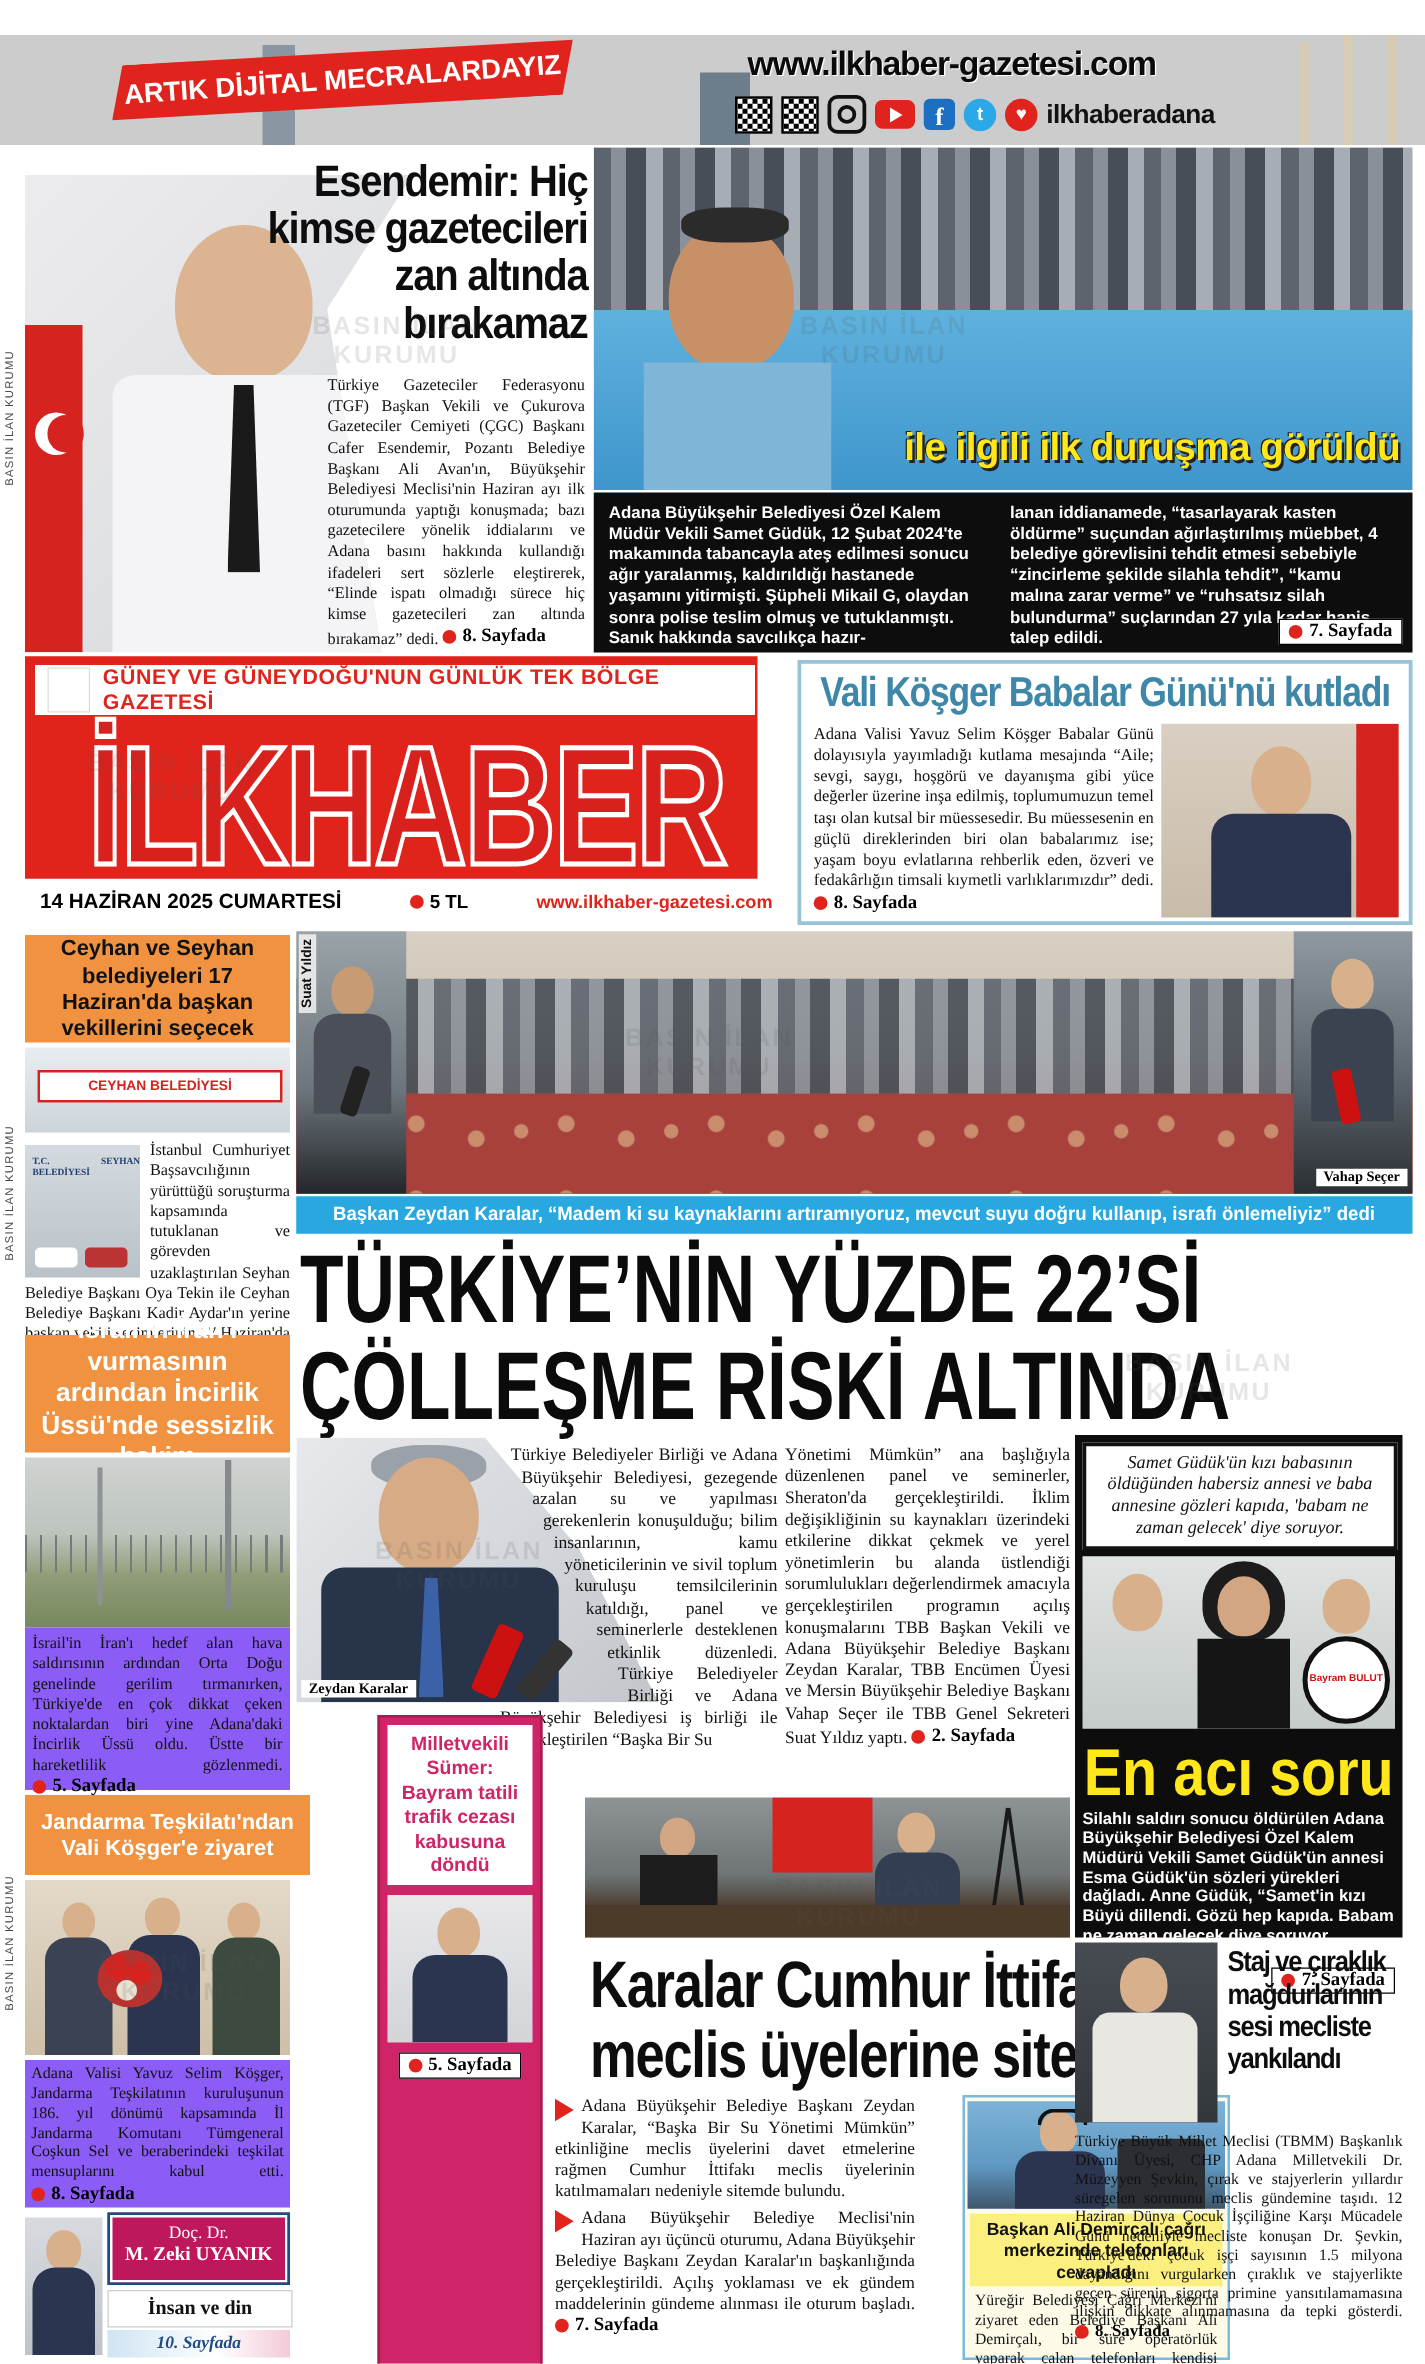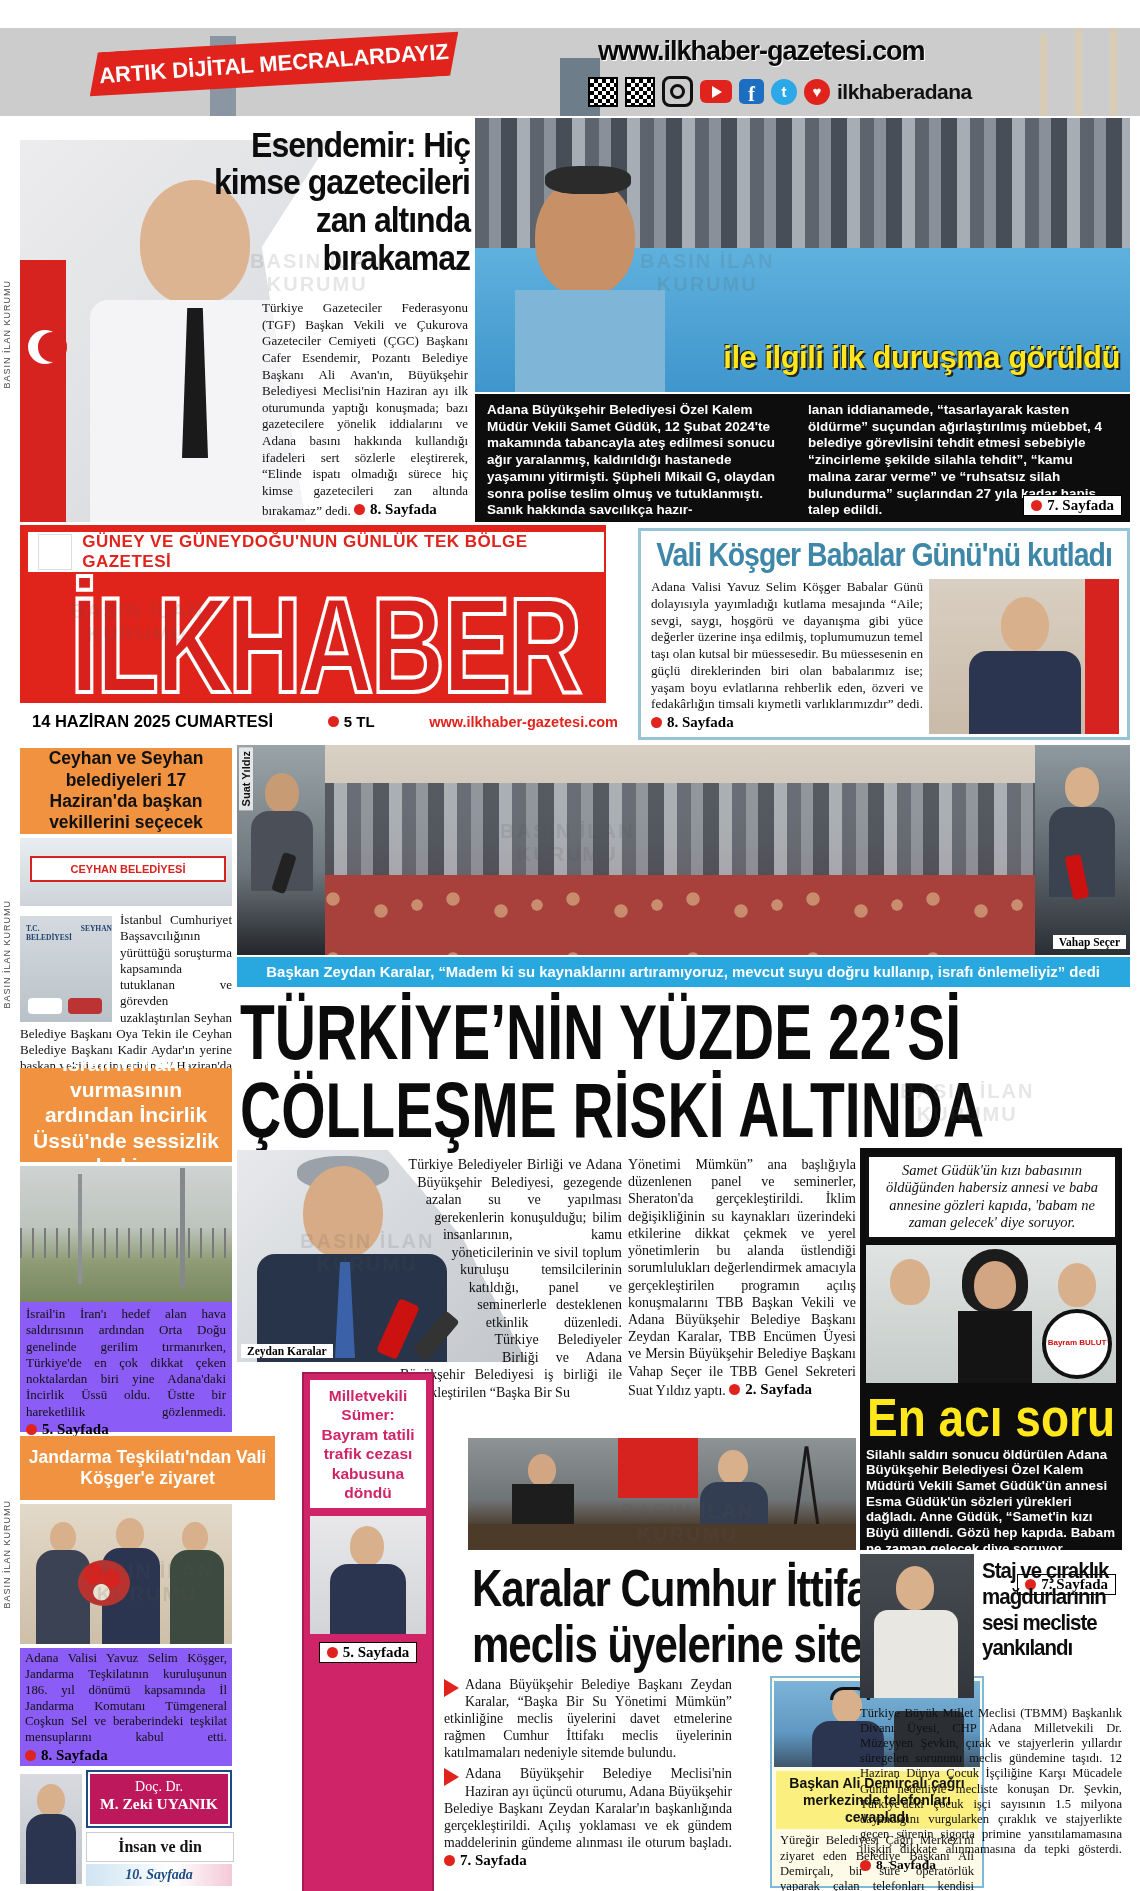--- a/index.html
+++ b/index.html
@@ -249,21 +249,21 @@
     <div class="abs" style="left:160px;top:2px;width:5px;height:120px;background:#85898b;"></div>
   </div>
   <div class="abs serif just cream" style="left:20px;top:1302px;width:212px;height:130px;font-size:13px;line-height:1.25;box-sizing:border-box;padding:4px 6px;">
     <span>İsrail'in İran'ı hedef alan hava saldırısının ardından Orta Doğu genelinde gerilim tırmanırken, Türkiye'de en çok dikkat çeken noktalardan biri yine Adana'daki İncirlik Üssü oldu. Üstte bir hareketlilik gözlenmedi.</span>
     <span class="pref">
         <span class="dot"></span>
         <span>5. Sayfada</span>
       </span>
   </div>
 
-  <div class="abs obox" style="left:20px;top:1436px;width:255px;height:64px;font-size:17.5px;color:#fff;">
+  <div class="abs obox" style="left:20px;top:1436px;width:228px;height:64px;font-size:17.5px;color:#fff;">
     <span>Jandarma Teşkilatı'ndan Vali Köşger'e ziyaret</span>
   </div>
   <div class="abs ph" style="left:20px;top:1504px;width:212px;height:140px;background:linear-gradient(180deg,#e3d9c8 0%,#cdbfa8 100%);">
     <div class="head" style="left:30px;top:18px;width:26px;height:30px;"></div>
     <div class="suit" style="left:16px;top:46px;width:54px;height:94px;background:#3a4254;"></div>
     <div class="head" style="left:96px;top:14px;width:28px;height:32px;"></div>
     <div class="suit" style="left:82px;top:44px;width:58px;height:96px;background:#2c3550;"></div>
     <div class="head" style="left:162px;top:18px;width:26px;height:30px;"></div>
     <div class="suit" style="left:150px;top:46px;width:54px;height:94px;background:#3d4a3f;"></div>
     <div class="abs" style="left:58px;top:56px;width:52px;height:46px;background:radial-gradient(circle at 30% 30%,#d6231f 0 20%,transparent 22%),radial-gradient(circle at 65% 40%,#d6231f 0 20%,transparent 22%),radial-gradient(circle at 45% 70%,#e8e2d2 0 18%,transparent 20%),#b8332f;border-radius:50%;"></div>

